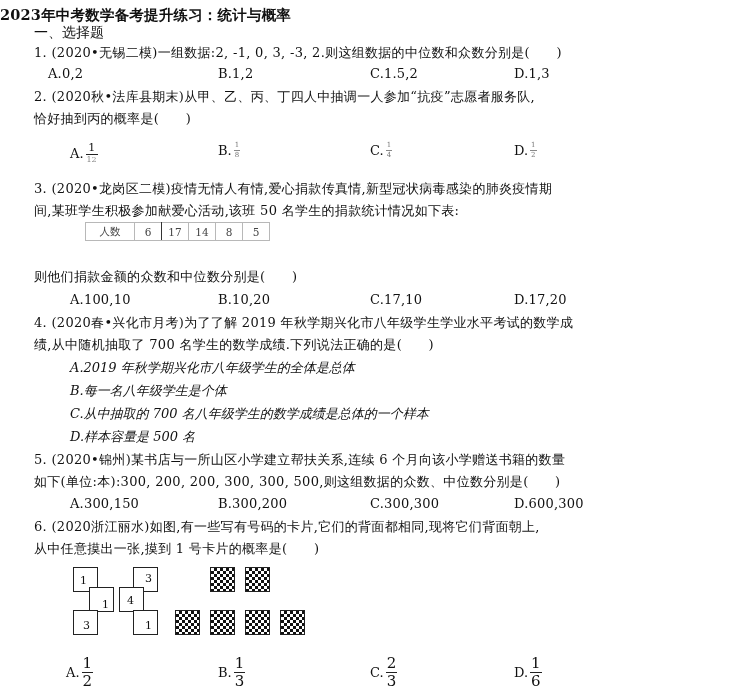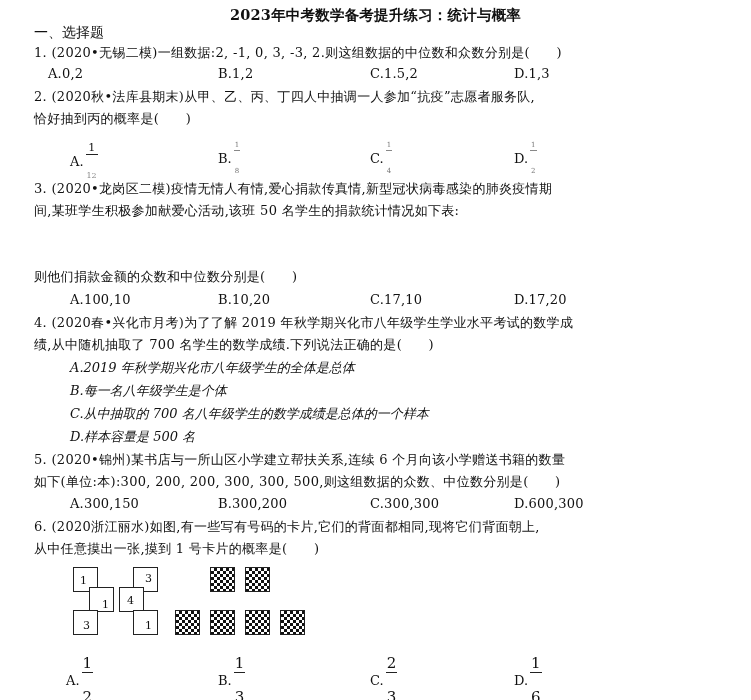--- a/index.html
+++ b/index.html
@@ -3,35 +3,35 @@
 <meta charset="utf-8">
 <style>
   html, body { margin: 0; padding: 0; background: #ffffff; }
   body {
     width: 751px; height: 700px; position: relative; overflow: hidden;
     font-family: "DejaVu Serif", "Liberation Serif", serif;
     color: #111111;
   }
   .abs { position: absolute; white-space: nowrap; }
   .title {
-    left: 0; width: 751px; top: 6px; text-align: center;
+    left: 0; width: 751px; top: 6px; 
     font-size: 14.5px; font-weight: bold; letter-spacing: 0.2px;
   }
   .section {
     left: 34px; top: 24px; font-size: 14px; font-weight: normal;
   }
   .line { font-size: 13px; letter-spacing: 0.3px; left: 34px; }
   .opt { font-size: 13px; letter-spacing: 0.2px; }
   .optA { left: 48px; }
   .subopt { font-size: 13px; left: 48px; font-style: italic; }
 
   .frac-opt { display: flex; align-items: center; font-size: 13px; }
   .frac { display: inline-flex; flex-direction: column; align-items: center; margin-left: 2px; line-height: 1; }
   .frac .num { padding: 0 1px 1px; }
-  .frac .den { border-top: 1px solid #222; padding: 17px 1px 0; }
+  .frac .den { border-top: 1px solid #222; padding: 1px 1px 0; }
   .frac.tiny { font-size: 7px; color: #777; }
   .frac.tiny .den { border-top: 1px solid #888; }
   .frac.small { font-size: 11px; }
   .frac.big { font-size: 15px; }
 
   table.donation {
     position: absolute; left: 85px; top: 222px;
     border-collapse: collapse; font-size: 10.5px; color: #444;
   }
   table.donation td {
@@ -105,20 +105,28 @@
     </span>
   </div>
 </div>
 
 <div>
   <div class="abs line" style="top:180px">3. (2020•龙岗区二模)疫情无情人有情,爱心捐款传真情,新型冠状病毒感染的肺炎疫情期</div>
   <div class="abs line" style="top:202px">间,某班学生积极参加献爱心活动,该班 50 名学生的捐款统计情况如下表:</div>
 
   <table class="donation">
     <tbody>
+    <tr>
+      <td class="hdr">人数</td>
+      <td class="split">6</td>
+      <td>17</td>
+      <td>14</td>
+      <td>8</td>
+      <td>5</td>
+    </tr>
   </tbody>
     </table>
 
   <div class="abs line" style="top:268px">则他们捐款金额的众数和中位数分别是(　　)</div>
   <div class="abs opt" style="top:292px;left:70px">A.100,10</div>
   <div class="abs opt" style="top:292px;left:218px">B.10,20</div>
   <div class="abs opt" style="top:292px;left:370px">C.17,10</div>
   <div class="abs opt" style="top:292px;left:514px">D.17,20</div>
 </div>
 

